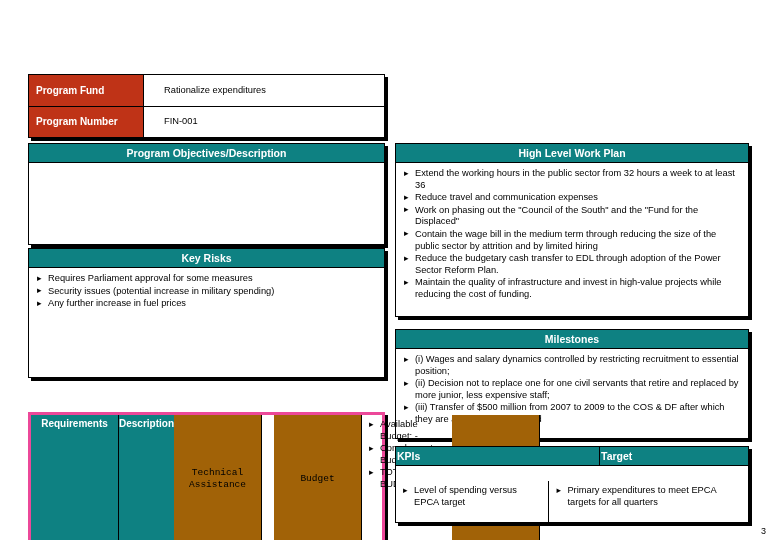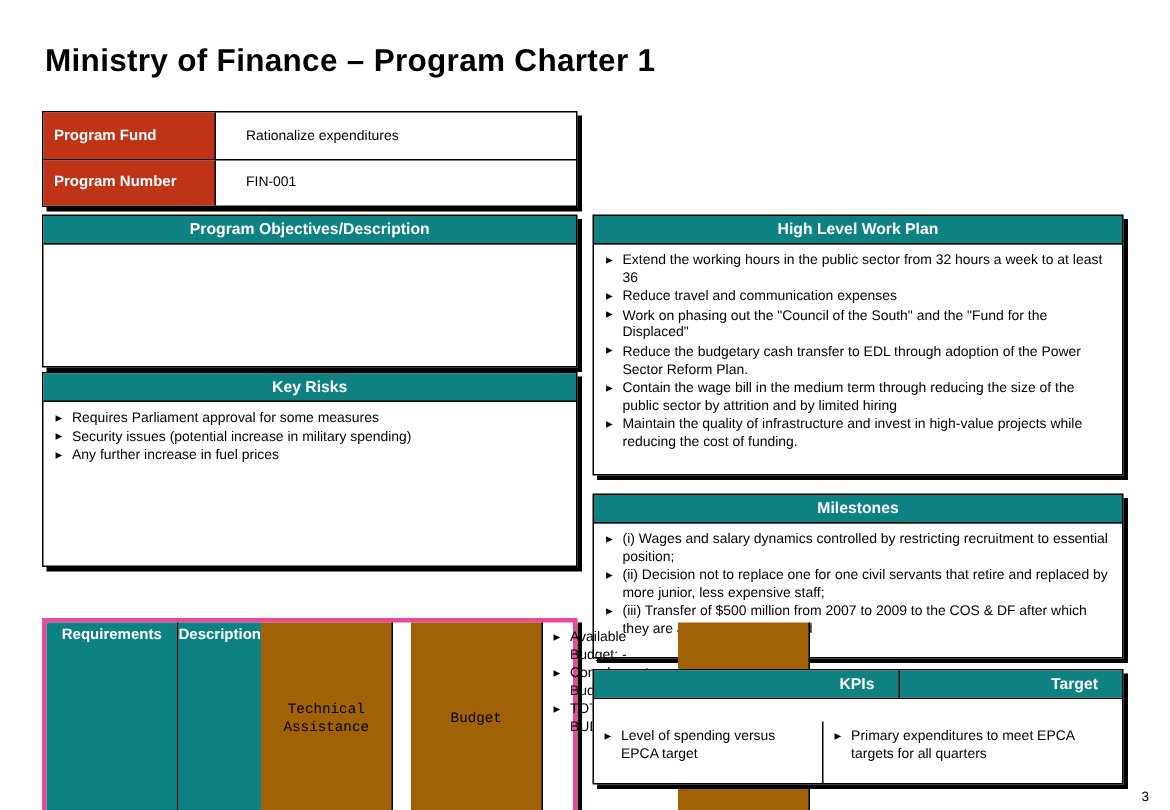--- a/index.html
+++ b/index.html
@@ -162,22 +162,22 @@
   .kpihead {
     display: flex;
     border-bottom: 1px solid #000000;
     flex: 0 0 auto;
   }
   .kpihead .kh {
     background: #0e8182;
     color: #ffffff;
     font-weight: bold;
     font-size: 10.5px;
-    text-align: right;
-    padding: 3px 16px;
+    text-align: left;
+    padding: 3px 1px;
     line-height: 12px;
   }
   .kpihead .kh.first { border-right: 1px solid #000000; }
   .kpibody {
     display: flex;
     flex: 1 1 auto;
   }
   .kpicell {
     padding: 4px 6px;
     margin-top: 15px;
@@ -189,21 +189,20 @@
     bottom: 4px;
     font-size: 9px;
     color: #000000;
   }
 </style>
 </head>
 <body>
 
 <div class="slide">
 
-  <div class="page-title">Ministry of Finance – Program Charter 1</div>
 
   <div class="infotable" style="left:28px; top:74px; width:357px; height:64px;">
     <div class="inforow">
       <div class="infokey" style="width:115px;">Program Fund</div>
       <div class="infoval">Rationalize expenditures</div>
     </div>
     <div class="inforow last">
       <div class="infokey" style="width:115px;">Program Number</div>
       <div class="infoval">FIN-001</div>
     </div>
@@ -214,22 +213,22 @@
     <div class="hdr">Program Objectives/Description</div>
   </div>
 
   <div class="box" style="left:395px; top:143px; width:354px; height:174px;">
     <div class="hdr">High Level Work Plan</div>
     <div class="body-area">
       <ul class="bl">
         <li>Extend the working hours in the public sector from 32 hours a week to at least 36</li>
         <li>Reduce travel and communication expenses</li>
         <li>Work on phasing out the "Council of the South" and the "Fund for the Displaced"</li>
+        <li>Contain the wage bill in the medium term through reducing the size of the public sector by attrition and by limited hiring</li>
         <li>Reduce the budgetary cash transfer to EDL through adoption of the Power Sector Reform Plan.</li>
-        <li>Contain the wage bill in the medium term through reducing the size of the public sector by attrition and by limited hiring</li>
         <li>Maintain the quality of infrastructure and invest in high-value projects while reducing the cost of funding.</li>
       </ul>
     </div>
   </div>
 
   <div class="box" style="left:28px; top:248px; width:357px; height:130px;">
     <div class="hdr">Key Risks</div>
     <div class="body-area">
       <ul class="bl">
         <li>Requires Parliament approval for some measures</li>

